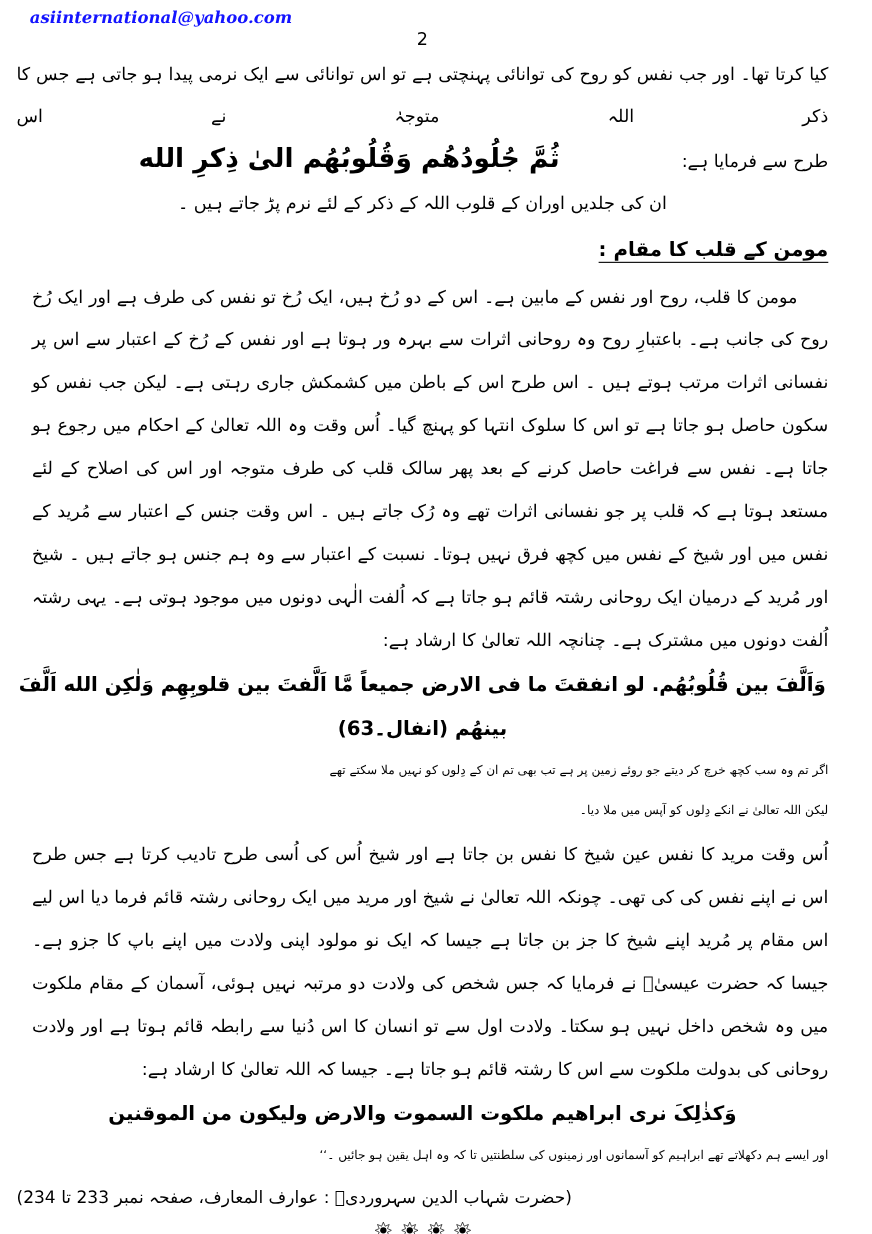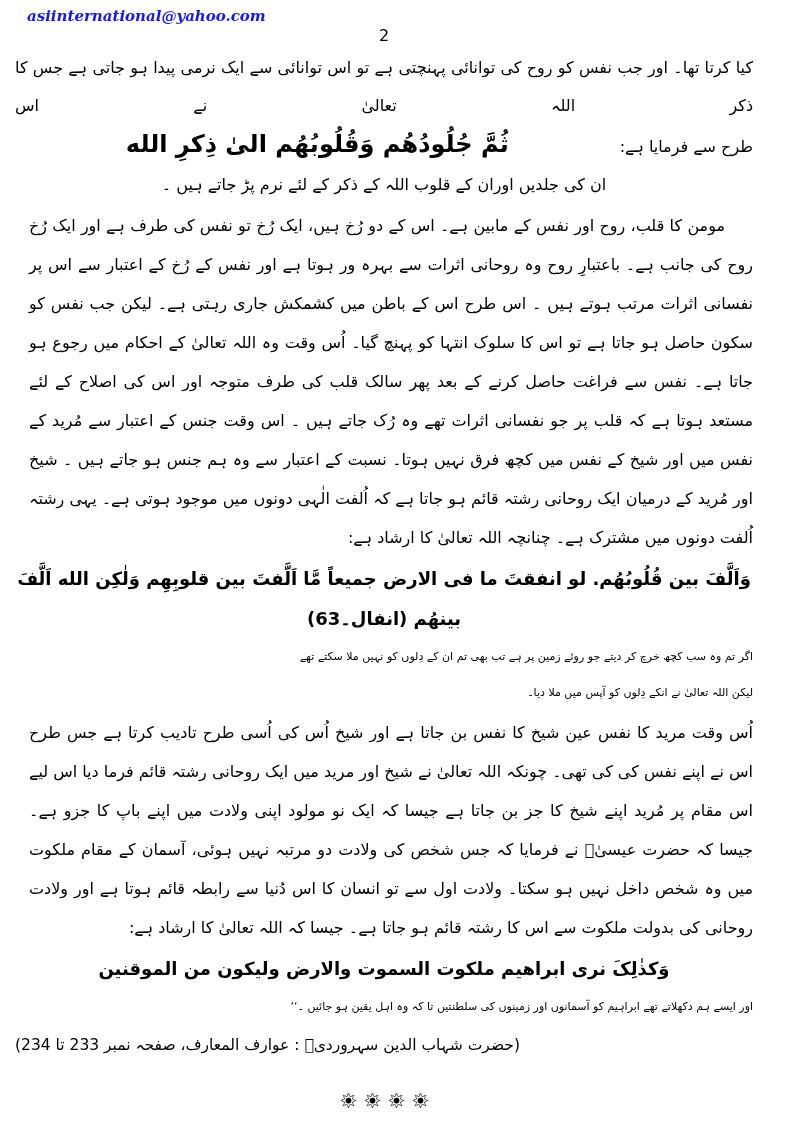--- a/index.html
+++ b/index.html
@@ -65,28 +65,31 @@
 <body>
 
 <div class="page">
 
   <div class="hdr">
     <span class="hdr-email">asiinternational@yahoo.com</span>
     <div class="page-num">2</div>
   </div>
 
   <div class="rtl body-text">
-    <div class="jline">کیا کرتا تھا۔ اور جب نفس کو روح کی توانائی پہنچتی ہے تو اس توانائی سے ایک نرمی پیدا ہو جاتی ہے جس کا ذکر اللہ تعالیٰ نے اس</div>
+    <div class="jline">کیا کرتا تھا۔ اور جب نفس کو روح کی توانائی پہنچتی ہے تو اس توانائی سے ایک نرمی پیدا ہو جاتی ہے جس کا ذکر اللہ متوجہٰ نے اس</div>
     <div class="lead-row">
       <span class="lead-in">طرح سے فرمایا ہے:</span>
       <span class="lead-arabic">ثُمَّ جُلُودُهُم وَقُلُوبُهُم الیٰ ذِکرِ الله</span>
     </div>
     <div class="center-line">ان کی جلدیں اوران کے قلوب اللہ کے ذکر کے لئے نرم پڑ جاتے ہیں ۔</div>
   </div>
 
+  <div class="rtl sec-heading">
+    <span class="underlined">مومن کے قلب کا مقام :</span>
+  </div>
 
   <div class="rtl para indent-first">مومن کا قلب، روح اور نفس کے مابین ہے۔ اس کے دو رُخ ہیں، ایک رُخ تو نفس کی طرف ہے اور ایک رُخ روح کی جانب ہے۔ باعتبارِ روح وہ روحانی اثرات سے بہرہ ور ہوتا ہے اور نفس کے رُخ کے اعتبار سے اس پر نفسانی اثرات مرتب ہوتے ہیں ۔ اس طرح اس کے باطن میں کشمکش جاری رہتی ہے۔ لیکن جب نفس کو سکون حاصل ہو جاتا ہے تو اس کا سلوک انتہا کو پہنچ گیا۔ اُس وقت وہ اللہ تعالیٰ کے احکام میں رجوع ہو جاتا ہے۔ نفس سے فراغت حاصل کرنے کے بعد پھر سالک قلب کی طرف متوجہ اور اس کی اصلاح کے لئے مستعد ہوتا ہے کہ قلب پر جو نفسانی اثرات تھے وہ رُک جاتے ہیں ۔ اس وقت جنس کے اعتبار سے مُرید کے نفس میں اور شیخ کے نفس میں کچھ فرق نہیں ہوتا۔ نسبت کے اعتبار سے وہ ہم جنس ہو جاتے ہیں ۔ شیخ اور مُرید کے درمیان ایک روحانی رشتہ قائم ہو جاتا ہے کہ اُلفت الٰہی دونوں میں موجود ہوتی ہے۔ یہی رشتہ اُلفت دونوں میں مشترک ہے۔ چنانچہ اللہ تعالیٰ کا ارشاد ہے:</div>
 
   <div class="rtl verse">وَاَلَّفَ بین قُلُوبُهُم. لو انفقتَ ما فی الارض جمیعاً مَّا اَلَّفتَ بین قلوبِهِم وَلٰکِن الله اَلَّفَ بینهُم (انفال۔63)</div>
   <div class="rtl vtrans">اگر تم وہ سب کچھ خرچ کر دیتے جو روئے زمین پر ہے تب بھی تم ان کے دِلوں کو نہیں ملا سکتے تھے</div>
   <div class="rtl vtrans">لیکن اللہ تعالیٰ نے انکے دِلوں کو آپس میں ملا دیا۔</div>
 
   <div class="rtl para">اُس وقت مرید کا نفس عین شیخ کا نفس بن جاتا ہے اور شیخ اُس کی اُسی طرح تادیب کرتا ہے جس طرح اس نے اپنے نفس کی کی تھی۔ چونکہ اللہ تعالیٰ نے شیخ اور مرید میں ایک روحانی رشتہ قائم فرما دیا اس لیے اس مقام پر مُرید اپنے شیخ کا جز بن جاتا ہے جیسا کہ ایک نو مولود اپنی ولادت میں اپنے باپ کا جزو ہے۔ جیسا کہ حضرت عیسیٰؑ نے فرمایا کہ جس شخص کی ولادت دو مرتبہ نہیں ہوئی، آسمان کے مقام ملکوت میں وہ شخص داخل نہیں ہو سکتا۔ ولادت اول سے تو انسان کا اس دُنیا سے رابطہ قائم ہوتا ہے اور ولادت روحانی کی بدولت ملکوت سے اس کا رشتہ قائم ہو جاتا ہے۔ جیسا کہ اللہ تعالیٰ کا ارشاد ہے:</div>
 
   <div class="rtl verse">وَکذٰلِکَ نری ابراهیم ملکوت السموت والارض ولیکون من الموقنین</div>

